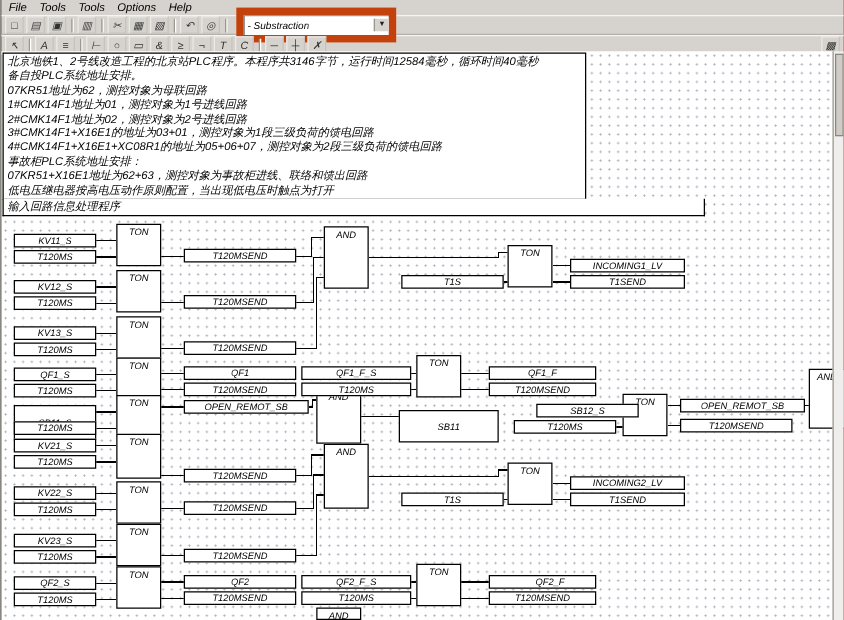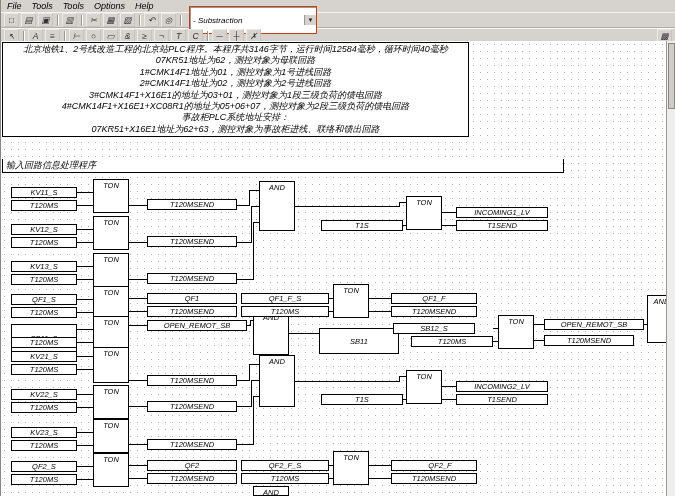--- a/index.html
+++ b/index.html
@@ -9,33 +9,33 @@
   
   .menu-bar{height:12px;display:flex;align-items:center;padding:0 2px;font-size:9px;background:#d6d3ce;}
   .menu-item{padding:0 6px 0 4px;color:#000;cursor:default;}
   
   .toolbar{height:14px;display:flex;align-items:center;padding:0 2px;background:#d6d3ce;
            border-top:1px solid #f5f4f2;border-bottom:1px solid #b3b0aa;}
   .tb-btn{width:13px;height:12px;margin:0 1px;font-size:8.5px;line-height:12px;text-align:center;
           color:#333;background:#d6d3ce;border:1px solid #c6c3bd;border-top-color:#eceae6;border-left-color:#eceae6;}
   .tb-sep{width:1px;height:11px;background:#9a9790;margin:0 3px;box-shadow:1px 0 0 #ffffff;}
   .combo{display:flex;align-items:center;width:128px;height:28px;margin-left:5px;background:#ffffff;
-         border:1px solid #c2410c;box-shadow:inset 1px 1px 0 #9a9790;font-size:8px;padding-left:3px;box-sizing:border-box;}
+         border:6px solid #c2410c;box-shadow:inset 1px 1px 0 #9a9790;font-size:8px;padding-left:3px;box-sizing:border-box;}
   .combo-value{white-space:nowrap;overflow:hidden;}
   .combo-arrow{margin-left:auto;width:11px;height:10px;background:#d6d3ce;border-left:1px solid #9a9790;
                text-align:center;font-size:6px;line-height:10px;color:#222;}
   .tb-right{margin-left:auto;}
   
   .workspace{position:absolute;left:0;top:41px;right:8px;bottom:0;background-color:#ffffff;
              background-image:radial-gradient(circle,#a9aeb8 0.7px,transparent 0.95px);
              background-size:7px 7px;}
   
   .comment-box{position:absolute;left:1px;top:42px;width:467px;background:#ffffff;border:1px solid #000;
                padding:1px 3px;font-size:9px;line-height:11.4px;z-index:5;box-sizing:border-box;}
-  .cline{white-space:nowrap;overflow:hidden;color:#000;text-align:center;}
+  .cline{white-space:nowrap;overflow:hidden;color:#000;}
   .comment-footer{position:absolute;left:1px;top:159px;width:562px;height:14px;background:#ffffff;
                   border:1px solid #000;border-top:none;font-size:9px;line-height:13px;padding:0 3px;
                   z-index:5;box-sizing:border-box;white-space:nowrap;overflow:hidden;}
   
   #wire-layer{position:absolute;left:0;top:0;width:675px;height:496px;z-index:3;pointer-events:none;}
   #wire-layer polyline{fill:none;stroke:#000;stroke-width:1;shape-rendering:crispEdges;}
   #node-layer{position:absolute;left:0;top:0;width:675px;height:496px;z-index:4;pointer-events:none;}
   .node{position:absolute;background:#ffffff;border:1px solid #000;box-sizing:border-box;
         font-size:7.5px;color:#000;pointer-events:auto;}
   .node.var{display:flex;align-items:center;justify-content:center;}
@@ -292,21 +292,21 @@
       </div>
       <div class="node var" style="left: 10px; top: 337px; width: 66px; height: 11px;">
         <span class="nlabel">T120MS</span>
       </div>
       <div class="node var" style="left: 146px; top: 320px; width: 100px; height: 11px;">
         <span class="nlabel">OPEN_REMOT_SB</span>
       </div>
       <div class="node var" style="left: 318px; top: 328px; width: 80px; height: 26px;">
         <span class="nlabel">SB11</span>
       </div>
-      <div class="node var" style="left: 392px; top: 323px; width: 82px; height: 11px;">
+      <div class="node var" style="left: 428px; top: 323px; width: 82px; height: 11px;">
         <span class="nlabel">SB12_S</span>
       </div>
       <div class="node var" style="left: 410px; top: 336px; width: 82px; height: 11px;">
         <span class="nlabel">T120MS</span>
       </div>
       <div class="node var" style="left: 543px; top: 319px; width: 100px; height: 11px;">
         <span class="nlabel">OPEN_REMOT_SB</span>
       </div>
       <div class="node var" style="left: 543px; top: 335px; width: 90px; height: 11px;">
         <span class="nlabel">T120MSEND</span>
@@ -369,27 +369,29 @@
         <span class="nlabel">QF2_F</span>
       </div>
       <div class="node var" style="left: 390px; top: 473px; width: 86px; height: 11px;">
         <span class="nlabel">T120MSEND</span>
       </div>
     </div>
 
   <div class="comment-box">
     <div>
         <div class="cline">北京地铁1、2号线改造工程的北京站PLC程序。本程序共3146字节，运行时间12584毫秒，循环时间40毫秒</div>
+        <div class="cline">备自投PLC系统地址安排。</div>
         <div class="cline">07KR51地址为62，测控对象为母联回路</div>
         <div class="cline">1#CMK14F1地址为01，测控对象为1号进线回路</div>
         <div class="cline">2#CMK14F1地址为02，测控对象为2号进线回路</div>
         <div class="cline">3#CMK14F1+X16E1的地址为03+01，测控对象为1段三级负荷的馈电回路</div>
         <div class="cline">4#CMK14F1+X16E1+XC08R1的地址为05+06+07，测控对象为2段三级负荷的馈电回路</div>
         <div class="cline">事故柜PLC系统地址安排：</div>
         <div class="cline">07KR51+X16E1地址为62+63，测控对象为事故柜进线、联络和馈出回路</div>
+        <div class="cline">低电压继电器按高电压动作原则配置，当出现低电压时触点为打开</div>
       </div>
   </div>
   <div class="comment-footer">
     <span>输入回路信息处理程序</span>
   </div>
 
   <div class="vscroll">
     <div class="vthumb"></div>
   </div>
 

